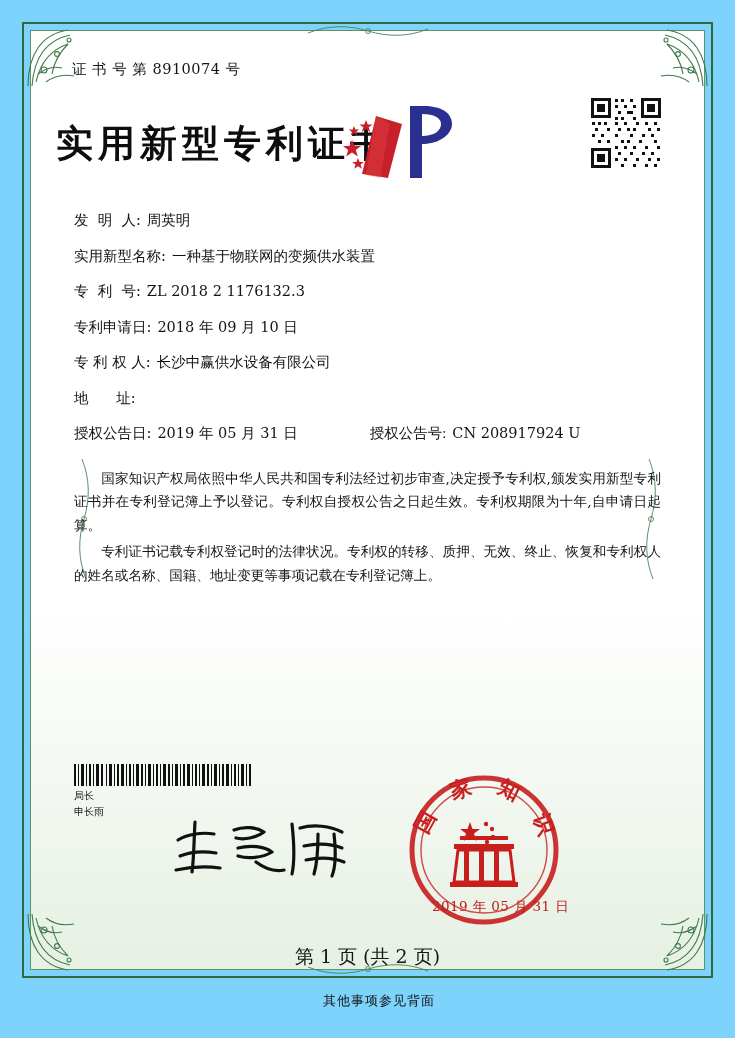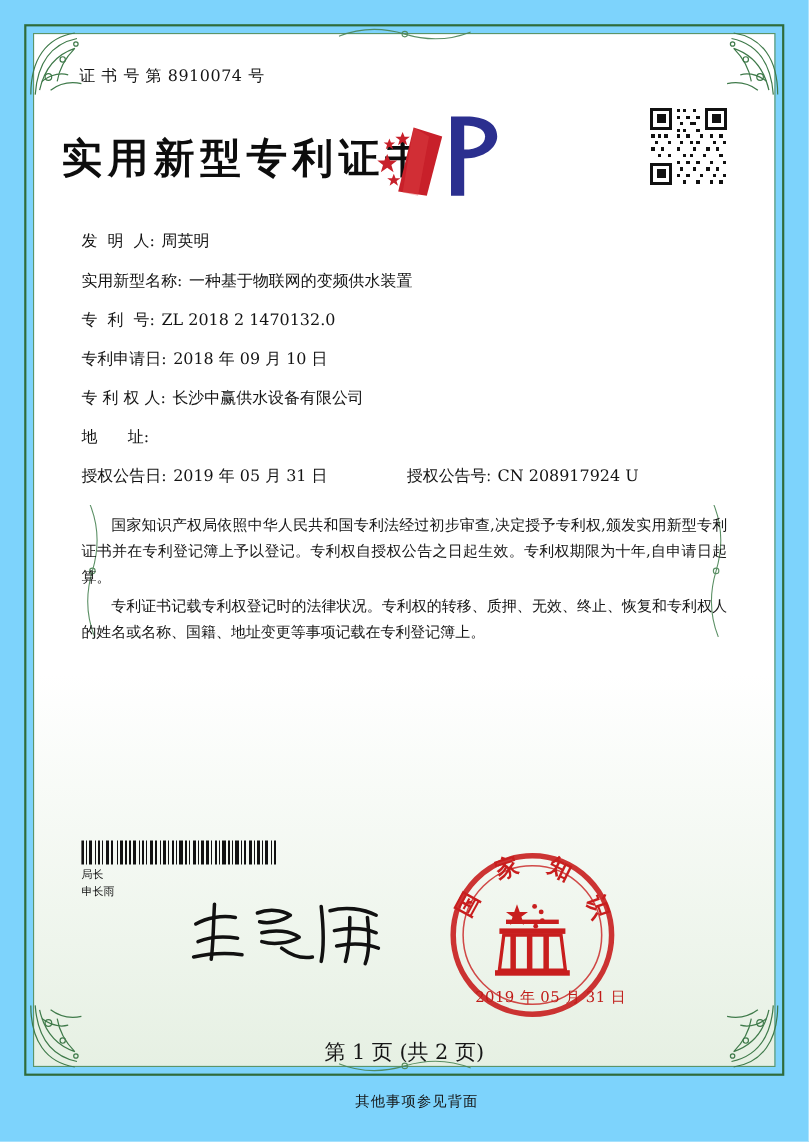--- a/index.html
+++ b/index.html
@@ -405,21 +405,21 @@
       <div class="frow">
         <span class="flabel">发  明  人:</span>
         <span class="fvalue">周英明</span>
       </div>
       <div class="frow">
         <span class="flabel">实用新型名称:</span>
         <span class="fvalue">一种基于物联网的变频供水装置</span>
       </div>
       <div class="frow">
         <span class="flabel">专  利  号:</span>
-        <span class="fvalue">ZL 2018 2 1470132.0</span>
+        <span class="fvalue">ZL 2018 2 1176132.3</span>
       </div>
       <div class="frow">
         <span class="flabel">专利申请日:</span>
         <span class="fvalue">2018 年 09 月 10 日</span>
       </div>
       <div class="frow">
         <span class="flabel">专 利 权 人:</span>
         <span class="fvalue">长沙中赢供水设备有限公司</span>
       </div>
       <div class="frow">

